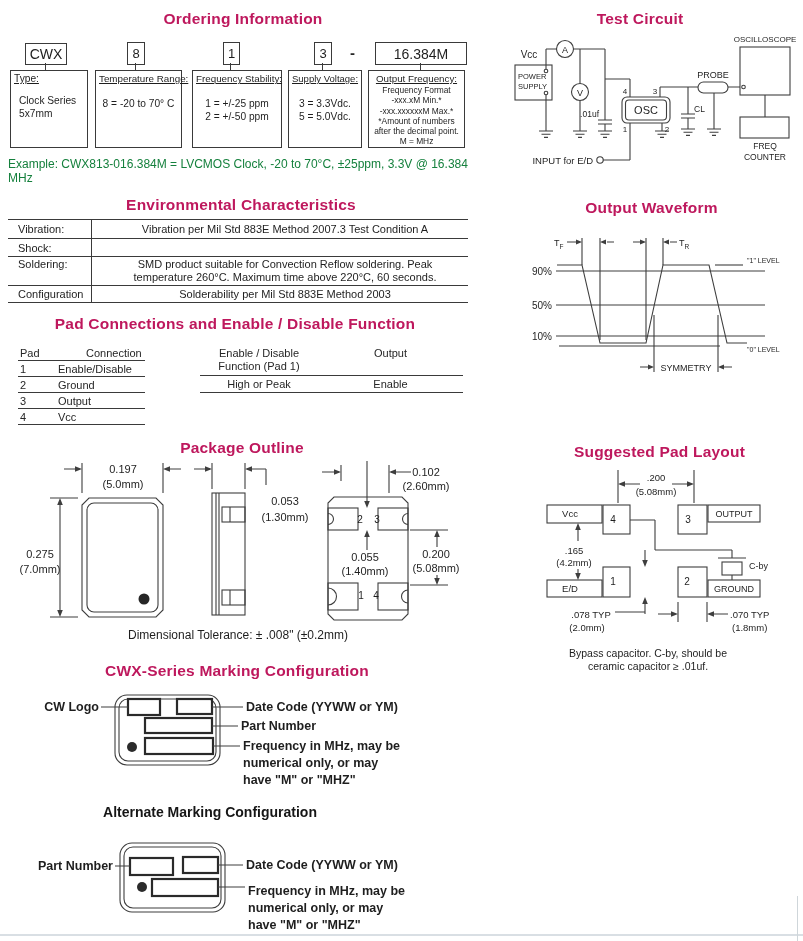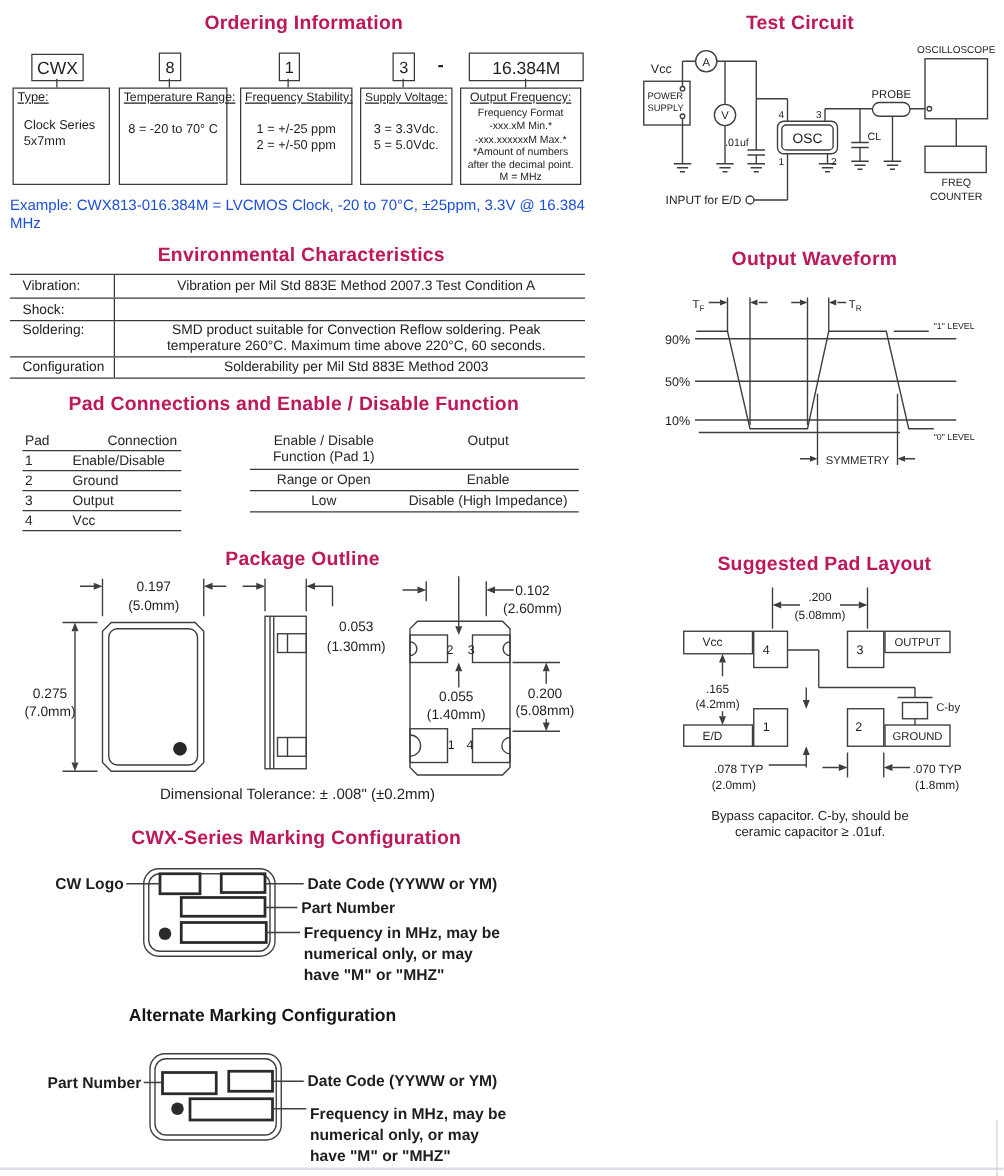--- a/index.html
+++ b/index.html
@@ -7,21 +7,21 @@
         font-family:"Liberation Sans","DejaVu Sans",sans-serif;color:#262626;}
   .abs{position:absolute;}
   .h1{font-size:15.5px;font-weight:700;color:#be185d;text-align:center;letter-spacing:.2px;}
   .h1b{font-size:14px;font-weight:700;color:#161616;text-align:center;}
   .codebox{position:absolute;border:1.6px solid #3a3a3a;display:flex;align-items:center;justify-content:center;color:#1e1e1e;background:#fff;}
   .catbox{position:absolute;border:1.4px solid #3a3a3a;font-size:10.2px;color:#1e1e1e;box-sizing:border-box;}
   .catlabel{text-decoration:underline;padding:2px 0 0 3px;white-space:nowrap;}
   .catlabel.ctr{text-align:center;padding-left:0;}
   .ctrtxt{text-align:center;line-height:12.5px;}
   .vline{position:absolute;width:1px;background:#3a3a3a;}
-  .example{font-size:12px;color:#1d4ed8;}
+  .example{font-size:12px;color:#15803d;}
   
   .envtbl{border-top:1.4px solid #3a3a3a;font-size:11px;color:#1e1e1e;}
   .envrow{display:flex;border-bottom:1.2px solid #3a3a3a;align-items:stretch;gap:10px;}
   .envname{width:84px;border-right:1px solid #3a3a3a;display:flex;align-items:center;padding-left:10px;box-sizing:border-box;}
   .envdesc{flex:1;display:flex;align-items:center;justify-content:center;text-align:right;}
   .envdesc.col{flex-direction:column;line-height:13px;justify-content:center;}
   
   .prow{display:flex;border-bottom:1.2px solid #3a3a3a;height:15px;align-items:center;}
   .pc1{width:34px;padding-left:2px;}
   .pc2{flex:1;padding-left:4px;}
@@ -226,26 +226,22 @@
     </div>
     <div class="abs" style="left:200px;top:346px;width:263px;font-size:11px;">
       <div class="edhead">
         <div class="edc1" style="padding-top:1px;">
           <div>Enable / Disable</div>
           <div>Function (Pad 1)</div>
         </div>
         <div class="edc2" style="padding-top:1px;">Output</div>
       </div>
       <div class="edrow">
-          <div class="edc1">Range or Open</div>
+          <div class="edc1">High or Peak</div>
           <div class="edc2">Enable</div>
-        </div>
-      <div class="edrow">
-          <div class="edc1">Low</div>
-          <div class="edc2">Disable (High Impedance)</div>
         </div>
     </div>
   </div>
 
   <div class="abs" style="left:0;top:0;width:0;height:0;">
     <div class="abs h1" style="left:8px;top:439px;width:468px;">Package Outline</div>
     <svg class="abs" style="left:20px;top:455px;" width="445" height="170" viewBox="0 0 445 170">
       <g>
         <path class="ln" d="M69,43H136L143,50V155L136,162H69L62,155V50Z"></path>
         <rect class="ln" x="67" y="48" width="71" height="109" rx="7"></rect>

